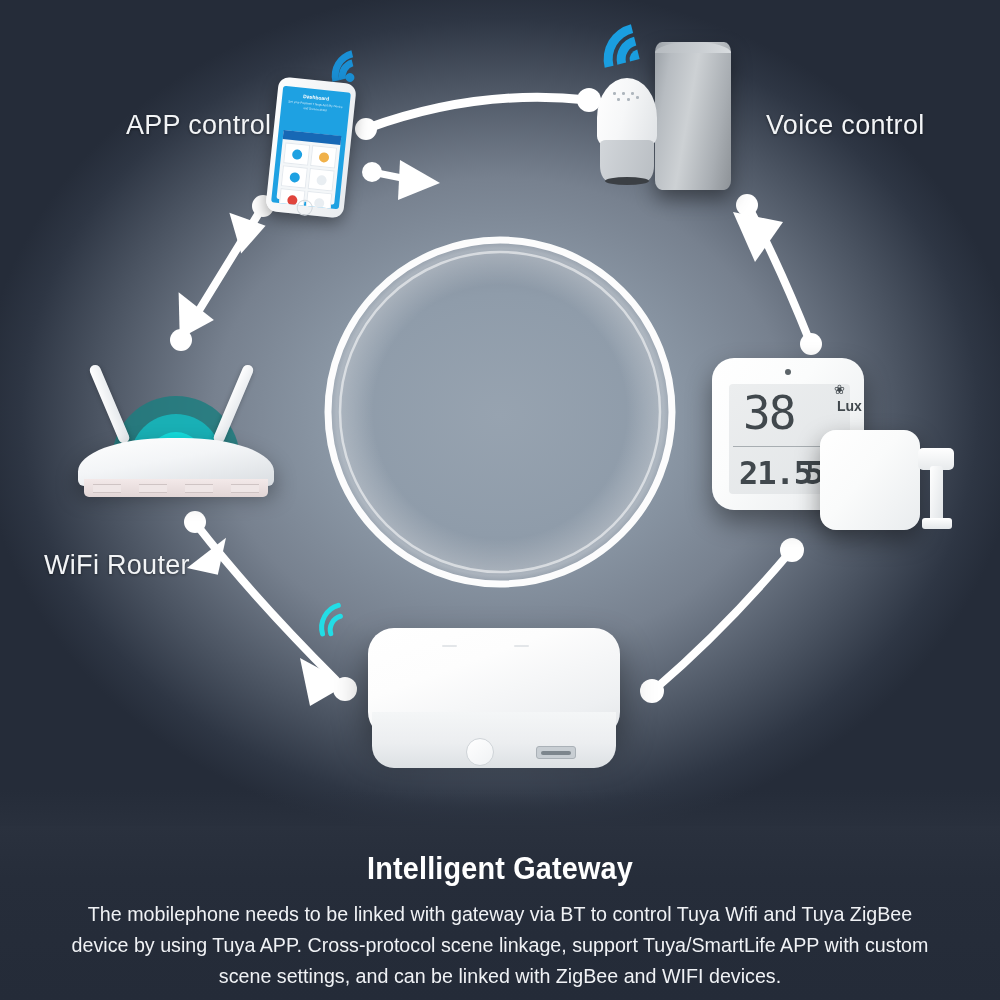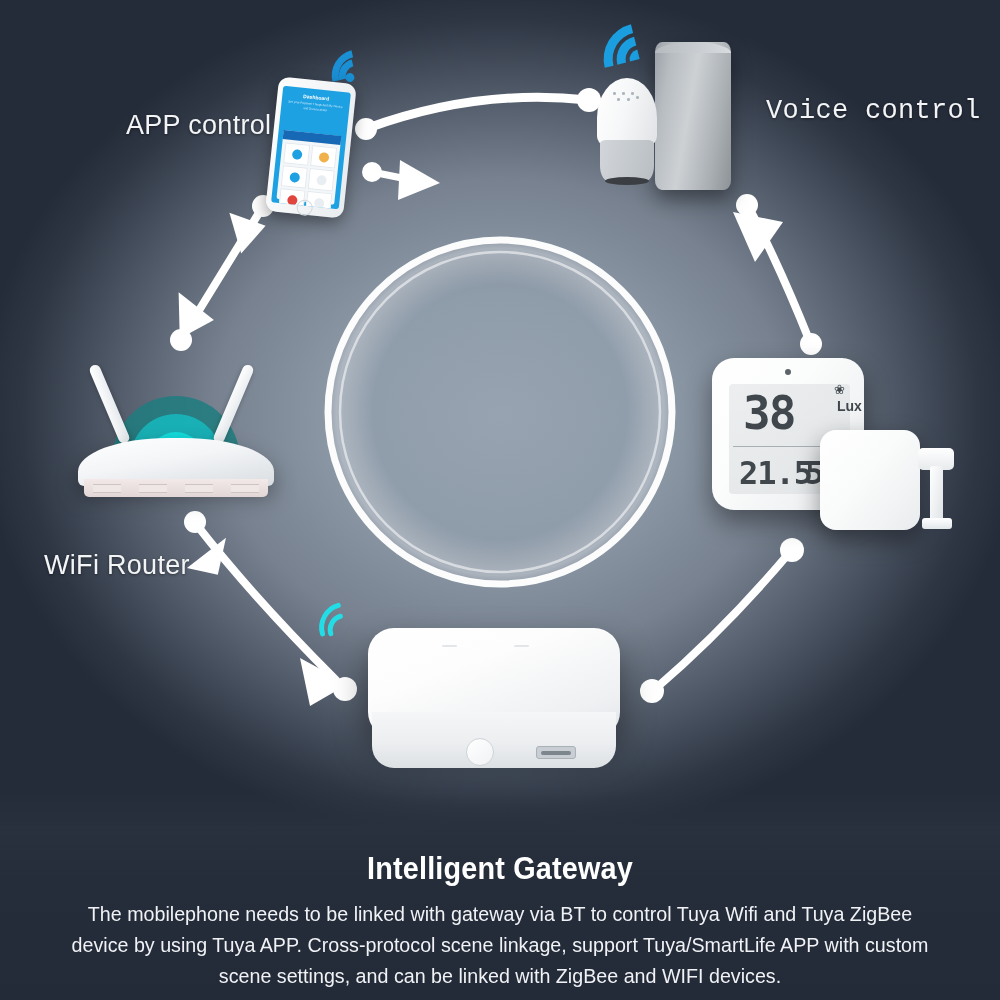--- a/index.html
+++ b/index.html
@@ -127,21 +127,21 @@
     background:linear-gradient(128deg,#ffffff 0%,#fbfcfc 40%,#e7eaec 100%);
     border-radius:22px; box-shadow:0 12px 26px rgba(0,0,0,.40);
   }
   #sensor .screen{
     position:absolute; left:17px; top:26px; right:14px; bottom:16px;
     background:linear-gradient(140deg,#eceeef,#e2e5e7); border-radius:4px;
   }
   #sensor .pin{ position:absolute; left:50%; top:11px; width:6px; height:6px; margin-left:-3px; border-radius:50%; background:#5c6469;}
   #sensor .lux{
     position:absolute; left:14px; top:6px; font-family:"DejaVu Sans Mono", monospace;
-    font-size:46px; font-weight:bold; color:#41484d; letter-spacing:-2px; line-height:1;
+    font-size:46px; font-weight:normal; color:#41484d; letter-spacing:-2px; line-height:1;
   }
   #sensor .luxu{ position:absolute; left:88px; top:14px; font-size:14px; color:#41484d; font-weight:bold;margin-left:20px;}
   #sensor .bt{ position:absolute; left:105px; top:-2px; font-size:13px; color:#41484d;}
   #sensor .hr{ position:absolute; left:4px; right:4px; top:62px; height:1px; background:#a8aeb2;}
   #sensor .lo{
     position:absolute; left:10px; top:70px; font-family:"DejaVu Sans Mono", monospace;
     font-size:32px; font-weight:bold; color:#41484d; letter-spacing:-1px;
   }
   #plug{
     position:absolute; left:820px; top:430px; width:100px; height:100px;
@@ -371,20 +371,20 @@
   <div id="hub">
     <div class="top"></div>
     <div class="vent" style="left:74px"></div>
     <div class="vent" style="left:146px"></div>
     <div class="side"></div>
     <div class="btn"></div>
     <div class="usb"></div>
   </div>
 
   <div class="lbl" style="left:126px; top:110px;">APP control</div>
-  <div class="lbl" style="left:766px; top:96px;font-family:Liberation Mono, monospace;">Voice control</div>
+  <div class="lbl" style="left:766px; top:110px;">Voice control</div>
   <div class="lbl" style="left:44px; top:506px;margin-top:44px;">WiFi Router</div>
 
   <div id="bandfade"></div>
   <div id="bottomband"></div>
   <div id="title">Intelligent Gateway</div>
   <div id="desc">The mobilephone needs to be linked with gateway via BT to control Tuya Wifi and Tuya ZigBee device by using Tuya APP. Cross-protocol scene linkage, support Tuya/SmartLife APP with custom scene settings, and can be linked with ZigBee and WIFI devices.</div>
 </div>
 
 </body></html>

